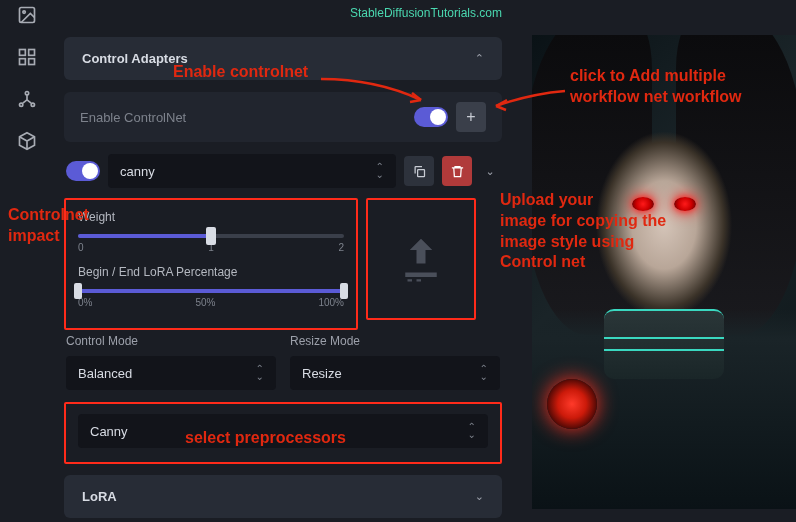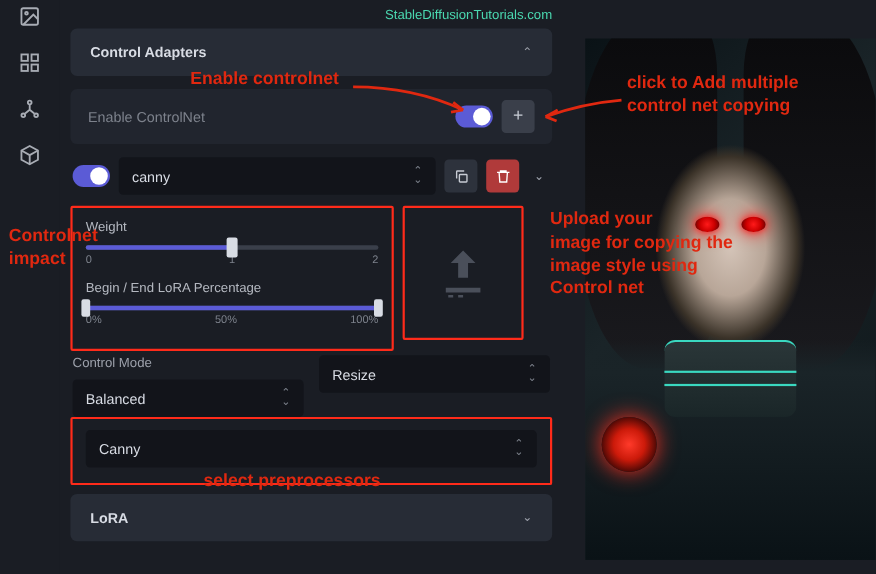--- a/index.html
+++ b/index.html
@@ -4,21 +4,21 @@
 <style>
 * { margin: 0; padding: 0; box-sizing: border-box; font-family: -apple-system, BlinkMacSystemFont, "Segoe UI", sans-serif; }
 body { background: #1a1d24; color: #b4b8c0; width: 796px; height: 522px; overflow: hidden; position: relative; }
 
 .left-rail { position: absolute; left: 0; top: 0; width: 54px; height: 100%; background: #1a1d24; display: flex; flex-direction: column; align-items: center; padding-top: 5px; gap: 22px; }
 .rail-ico { width: 20px; height: 20px; color: #a8acb4; display: flex; align-items: center; justify-content: center; }
 
 .main-col { position: absolute; left: 64px; top: 0; width: 438px; height: 100%; }
 .brand { color: #4ad8b0; font-size: 12px; text-align: right; padding: 6px 0; }
 
-.panel-header { background: #272c36; border-radius: 6px; padding: 14px 18px; display: flex; justify-content: space-between; align-items: center; margin-bottom: 12px; }
+.panel-header { background: #272c36; border-radius: 6px; padding: 14px 18px; display: flex; justify-content: space-between; align-items: center; margin-bottom: 12px; margin-top: 11px; }
 .panel-header span.title { color: #d8dce4; font-size: 13px; font-weight: 600; }
 .chev { color: #9ca0aa; font-size: 11px; }
 
 .row-enable { display: flex; align-items: center; justify-content: space-between; padding: 10px 16px; background: #21252e; border-radius: 6px; margin-bottom: 12px; }
 .row-enable .lbl { color: #7d828c; font-size: 13px; }
 .row-enable .ctrls { display: flex; gap: 8px; align-items: center; }
 
 .toggle { width: 34px; height: 20px; border-radius: 10px; position: relative; }
 .toggle.on { background: #5b5bd6; }
 .toggle.on::after { content:''; position:absolute; right:2px; top:2px; width:16px; height:16px; border-radius:50%; background:#fff; }
@@ -37,21 +37,21 @@
 
 .slider-lbl { color: #b4b8c0; font-size: 12px; margin-bottom: 10px; }
 .slider-track { height: 4px; background: #3a3f4a; border-radius: 2px; position: relative; margin-bottom: 4px; }
 .slider-fill { position: absolute; height: 100%; background: #5b5bd6; border-radius: 2px; }
 .slider-thumb { position: absolute; width: 10px; height: 18px; background: #d8dce4; border-radius: 2px; top: -7px; transform: translateX(-50%); }
 .range-thumb { position: absolute; width: 8px; height: 16px; background: #d8dce4; border-radius: 2px; top: -6px; transform: translateX(-50%); }
 .slider-ticks { display: flex; justify-content: space-between; font-size: 10px; color: #7d828c; margin-bottom: 12px; }
 
 .mid-wrap { position: relative; height: 128px; margin-bottom: 8px; }
 
-.two-col { display: flex; gap: 14px; padding: 0 2px; }
+.two-col { display: flex; gap: 14px; padding: 0 2px; margin-bottom: 12px; }
 .col { flex: 1; }
 .col-lbl { color: #9ca0aa; font-size: 12px; margin-bottom: 8px; }
 .sel { background: #12141a; border-radius: 4px; padding: 9px 12px; color: #d8dce4; font-size: 13px; display: flex; justify-content: space-between; align-items: center; }
 
 .proc-box { border: 2px solid #ff2b1a; border-radius: 2px; padding: 10px 12px 14px; margin-bottom: 8px; }
 
 .anno { position: absolute; color: #e02810; font-weight: 700; font-size: 16px; line-height: 1.3; pointer-events: none; }
 
 .preview { position: absolute; right: 0; top: 35px; width: 264px; height: 474px; background: linear-gradient(135deg, #0a1216 0%, #1a2428 40%, #0d1518 100%); overflow: hidden; }
 .face { position: absolute; left: 50%; top: 90px; transform: translateX(-50%); width: 160px; height: 200px; background: radial-gradient(ellipse 80px 110px at 50% 50%, #d4c4b8 0%, #b8a698 40%, #3a3228 75%, transparent 85%); border-radius: 50% 50% 45% 45%; }
@@ -171,20 +171,21 @@
 
   <div class="two-col">
     <div class="col">
       <div class="col-lbl">Control Mode</div>
       <div class="sel">
         <span>Balanced</span>
         <span class="carets">⌃<br>⌄</span>
       </div>
     </div>
     <div class="col">
+      <div class="col-lbl">Resize Mode</div>
       <div class="sel">
         <span>Resize</span>
         <span class="carets">⌃<br>⌄</span>
       </div>
     </div>
   </div>
 
   <div class="proc-box">
     <div class="sel">
       <span>Canny</span>
@@ -205,21 +206,21 @@
   <div class="face"></div>
   <div class="eye l"></div>
     <div class="eye r"></div>
   <div class="armor">
       <div class="neck"></div>
     </div>
 </div>
 
 <div class="anno" style="left:173px;top:62px">Enable controlnet</div>
 <div class="anno" style="left:570px;top:66px;white-space:pre">click to Add multiple
-control net copying</div>
+workflow net workflow</div>
 <div class="anno" style="left:8px;top:205px;white-space:pre">Controlnet
 impact</div>
 <div class="anno" style="left:500px;top:190px;white-space:pre">Upload your
 image for copying the
 image style using
 Control net</div>
 <div class="anno" style="left:185px;top:428px">select preprocessors</div>
 
 <svg style="position:absolute;left:316px;top:74px;pointer-events:none" width="120" height="40">
     <path d="M5 5 Q60 5 105 26" stroke="#e02810" stroke-width="2.5" fill="none"></path>

